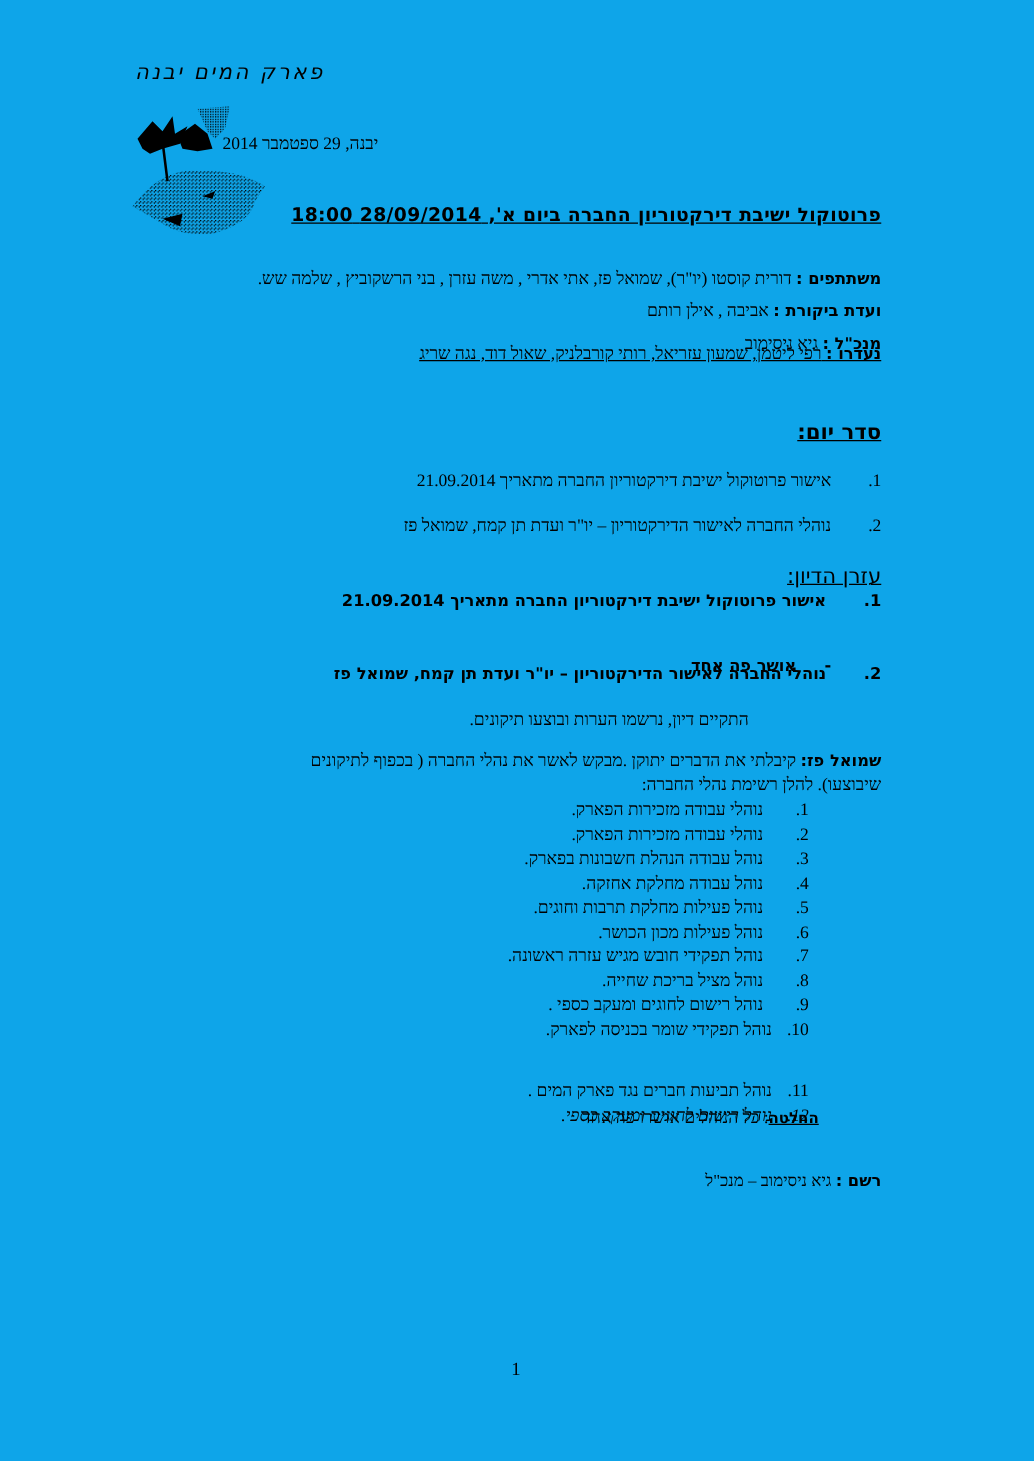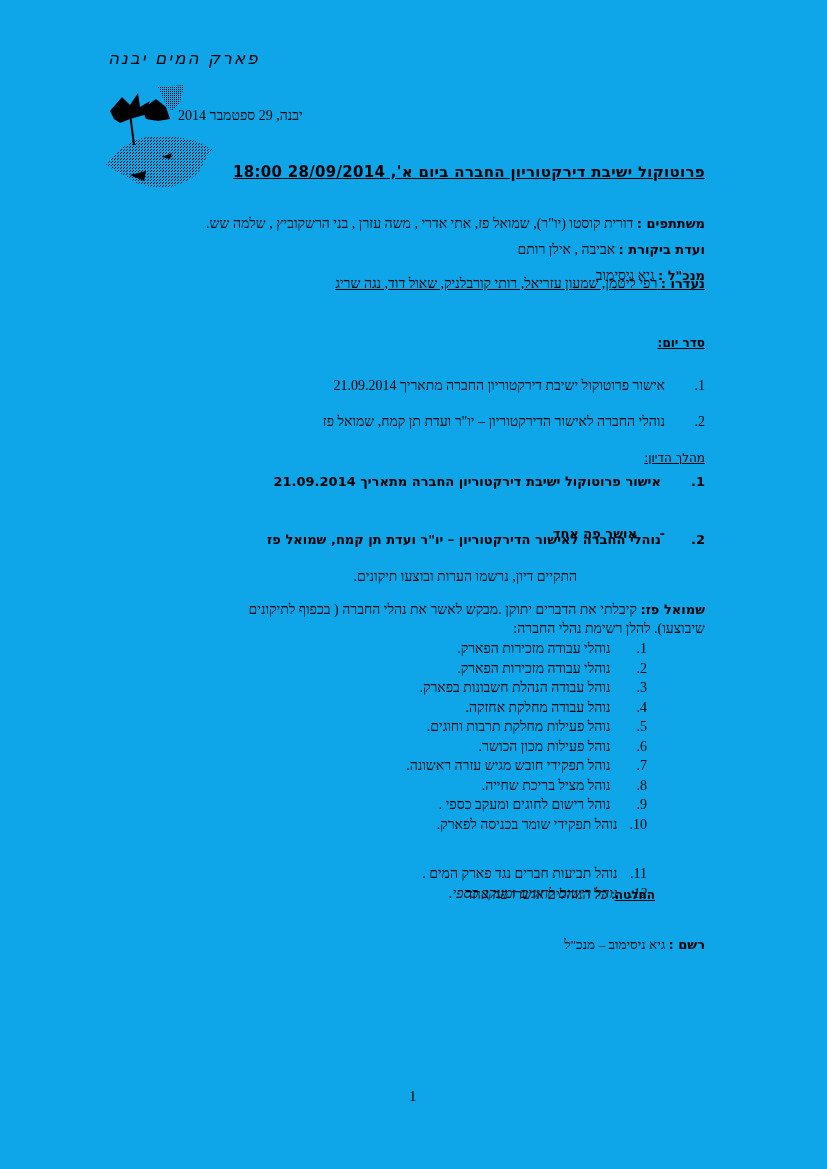--- a/index.html
+++ b/index.html
@@ -12,21 +12,21 @@
   .fs { font-size: 14px; }
   .b { font-weight: bold; }
   .u { text-decoration: underline; }
   .org { left: 108px; top: 48px; font-size: 17px; font-style: italic; letter-spacing: 2px;
          font-family: "DejaVu Sans", sans-serif; }
   .logo { left: 100px; top: 83px; width: 115px; height: 108px; }
   .dateline { left: 178px; top: 108px; font-size: 14px; direction: rtl; }
   .title { top: 163px; font-size: 15px; font-weight: bold; text-decoration: underline;
            font-family: "DejaVu Sans", sans-serif; letter-spacing: 0.3px; }
   .hdr { font-weight: bold; font-family: "DejaVu Sans", sans-serif; font-size: 13px; }
-  .secttl { font-weight: bold; text-decoration: underline; font-family: "DejaVu Sans", sans-serif; font-size: 12px; }
+  .secttl { font-weight: bold; text-decoration: underline; font-family: "DejaVu Sans", sans-serif; font-size: 17px; }
   .num { display: inline-block; width: 26px; text-align: right; }
   .item { direction: rtl; font-size: 14px; }
   .mgr { font-size: 13.5px; direction: rtl; }
   .pagenum { left: 409px; top: 1088px; font-size: 15px; }
 </style>
 </head>
 <body>
 
 <div class="page">
 
@@ -80,35 +80,35 @@
   <div class="abs r rtl secttl" style="top:336px;">סדר יום:</div>
   <div class="abs rtl item" style="right:122px; top:378px;">
     <span class="num">1.</span>&nbsp;&nbsp;&nbsp;
     <span>אישור פרוטוקול ישיבת דירקטוריון החברה מתאריך 21.09.2014</span>
   </div>
   <div class="abs rtl item" style="right:122px; top:414px;">
     <span class="num">2.</span>&nbsp;&nbsp;&nbsp;
     <span>נוהלי החברה לאישור הדירקטוריון – יו"ר ועדת תן קמח, שמואל פז</span>
   </div>
 
-  <div class="abs r rtl secttl" style="top:451px; font-weight:normal;">מהלך הדיון:</div>
+  <div class="abs r rtl secttl" style="top:451px; font-weight:normal;">עזרן הדיון:</div>
   <div class="abs rtl item b" style="right:122px; top:474px; font-family:'DejaVu Sans',sans-serif; font-size:13px;">
     <span class="num">1.</span>&nbsp;&nbsp;&nbsp;
     <span>אישור פרוטוקול ישיבת דירקטוריון החברה מתאריך 21.09.2014</span>
   </div>
   <div class="abs rtl item b" style="right:162px; top:494px; font-family:'DejaVu Sans',sans-serif; font-size:13px;margin-top:32px;">
     <span>-</span>&nbsp;&nbsp;&nbsp;&nbsp;
     <span>אושר פה אחד</span>
   </div>
   <div class="abs rtl item b" style="right:122px; top:532px; font-family:'DejaVu Sans',sans-serif; font-size:13px;">
     <span class="num">2.</span>&nbsp;&nbsp;&nbsp;
     <span>נוהלי החברה לאישור הדירקטוריון – יו"ר ועדת תן קמח, שמואל פז</span>
   </div>
 
-  <div class="abs rtl fs" style="right:250px; top:569px;text-align:center;">התקיים דיון, נרשמו הערות ובוצעו תיקונים.</div>
+  <div class="abs rtl fs" style="right:228px; top:569px;text-align:center;">התקיים דיון, נרשמו הערות ובוצעו תיקונים.</div>
 
   <div class="abs rtl fs" style="right:122px; top:602px;">
     <span class="hdr">שמואל פז:</span>
     <span>קיבלתי את הדברים יתוקן .מבקש לאשר את נהלי החברה ( בכפוף לתיקונים</span>
   </div>
   <div class="abs rtl fs" style="right:122px; top:621px;">שיבוצעו). להלן רשימת נהלי החברה:</div>
 
   <div class="abs" style="right:180px; top:641px; width:360px;">
     <div class="rtl fs" style="height:19.5px;"><span class="num">1.</span>&nbsp;&nbsp;&nbsp;<span>נוהלי עבודה מזכירות הפארק.</span></div>
     <div class="rtl fs" style="height:19.5px;"><span class="num">2.</span>&nbsp;&nbsp;&nbsp;<span>נוהלי עבודה מזכירות הפארק.</span></div>

